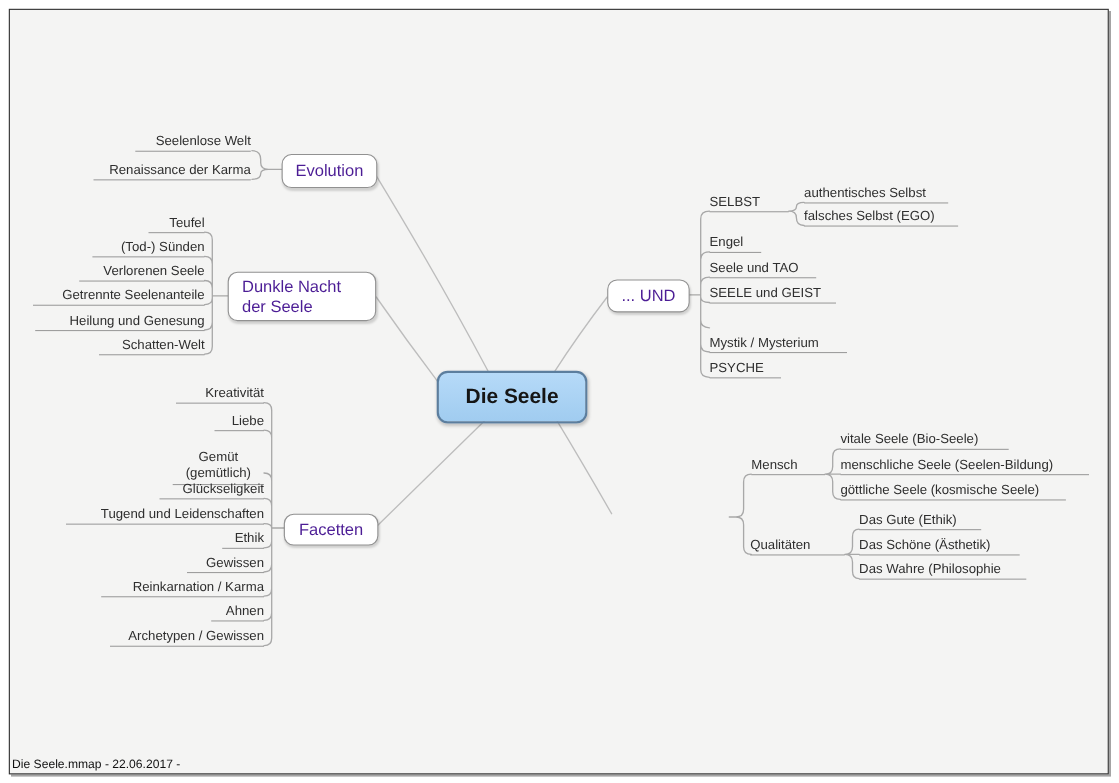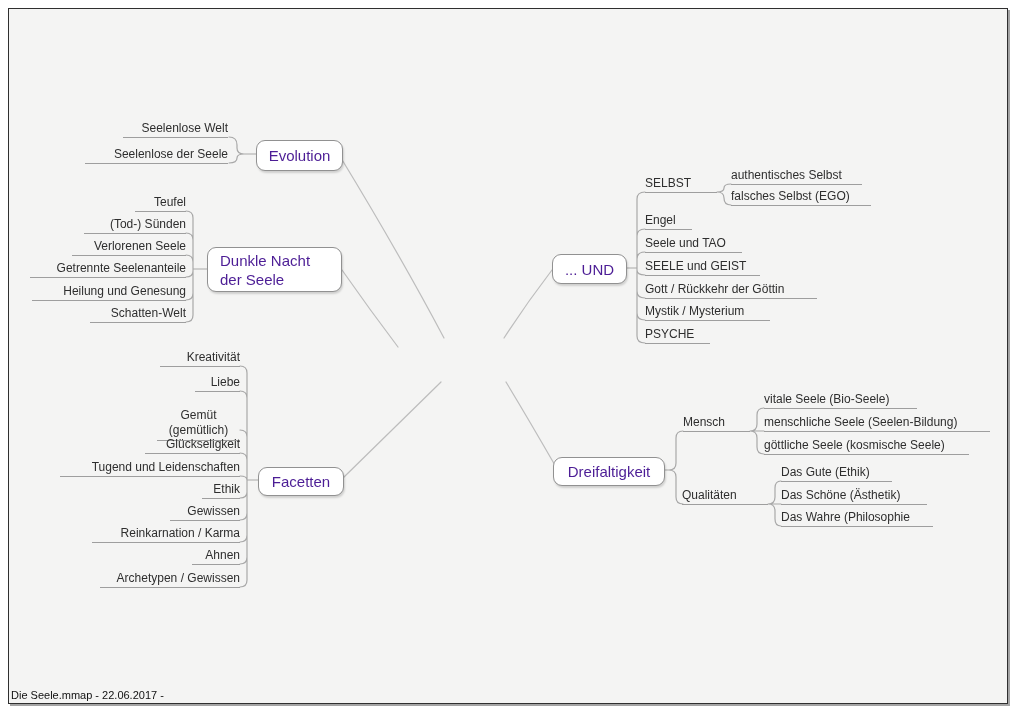--- a/index.html
+++ b/index.html
@@ -65,21 +65,21 @@
          M 669 470 Q 676 470 676 477 L 676 497 Q 676 504 683 504"></path>
     <path class="br" d="M 750 431 Q 757 431 757 424 L 757 415 Q 757 408 764 408
          M 750 431 L 764 431
          M 750 431 Q 757 431 757 438 L 757 447 Q 757 454 764 454"></path>
     <path class="br" d="M 768 504 Q 775 504 775 497 L 775 488 Q 775 481 781 481
          M 768 504 L 781 504
          M 768 504 Q 775 504 775 511 L 775 519 Q 775 526 781 526"></path>
   </svg>
 
   <div class="t tr" style="left:123px;top:120px;width:105px">Seelenlose Welt</div>
-  <div class="t tr" style="left:85px;top:146px;width:143px">Seelenlose der Seele</div>
+  <div class="t tr" style="left:85px;top:146px;width:143px">Renaissance der Karma</div>
   <div class="node" style="left:256px;top:140px;width:85px;height:29px">Evolution</div>
 
   <div class="t tr" style="left:135px;top:194px;width:51px">Teufel</div>
   <div class="t tr" style="left:84px;top:216px;width:102px">(Tod-) Sünden</div>
   <div class="t tr" style="left:72px;top:238px;width:114px">Verlorenen Seele</div>
   <div class="t tr" style="left:30px;top:260px;width:156px">Getrennte Seelenanteile</div>
   <div class="t tr" style="left:32px;top:283px;width:154px">Heilung und Genesung</div>
   <div class="t tr" style="left:90px;top:305px;width:96px">Schatten-Welt</div>
   <div class="node node-left" style="left:207px;top:247px;width:135px;height:45px">Dunkle Nacht der Seele</div>
 
@@ -95,29 +95,28 @@
   <div class="t tr" style="left:100px;top:570px;width:140px">Archetypen / Gewissen</div>
   <div class="node" style="left:258px;top:467px;width:84px;height:27px">Facetten</div>
 
   <div class="node" style="left:552px;top:254px;width:73px;height:28px">... UND</div>
   <div class="t tl" style="left:645px;top:175px;width:72px">SELBST</div>
   <div class="t tl" style="left:731px;top:167px;width:131px">authentisches Selbst</div>
   <div class="t tl" style="left:731px;top:188px;width:140px">falsches Selbst (EGO)</div>
   <div class="t tl" style="left:645px;top:212px;width:47px">Engel</div>
   <div class="t tl" style="left:645px;top:235px;width:97px">Seele und TAO</div>
   <div class="t tl" style="left:645px;top:258px;width:115px">SEELE und GEIST</div>
-  <div class="t tl" style="left:645px;top:281px;width:172px">Gott / Rückkehr der Göttin</div>
   <div class="t tl" style="left:645px;top:303px;width:125px">Mystik / Mysterium</div>
   <div class="t tl" style="left:645px;top:326px;width:65px">PSYCHE</div>
 
-  <div class="node" style="left:553px;top:457px;width:110px;height:27px">Dreifaltigkeit</div>
   <div class="t tl" style="left:683px;top:414px;width:67px">Mensch</div>
   <div class="t tl" style="left:764px;top:391px;width:153px">vitale Seele (Bio-Seele)</div>
   <div class="t tl" style="left:764px;top:414px;width:226px">menschliche Seele (Seelen-Bildung)</div>
   <div class="t tl" style="left:764px;top:437px;width:205px">göttliche Seele (kosmische Seele)</div>
   <div class="t tl" style="left:682px;top:487px;width:86px">Qualitäten</div>
   <div class="t tl" style="left:781px;top:464px;width:111px">Das Gute (Ethik)</div>
   <div class="t tl" style="left:781px;top:487px;width:146px">Das Schöne (Ästhetik)</div>
   <div class="t tl" style="left:781px;top:509px;width:152px">Das Wahre (Philosophie</div>
 
+  <div class="center">Die Seele</div>
 
   <div class="footer">Die Seele.mmap - 22.06.2017 -</div>
 </div>
 
 </body></html>

